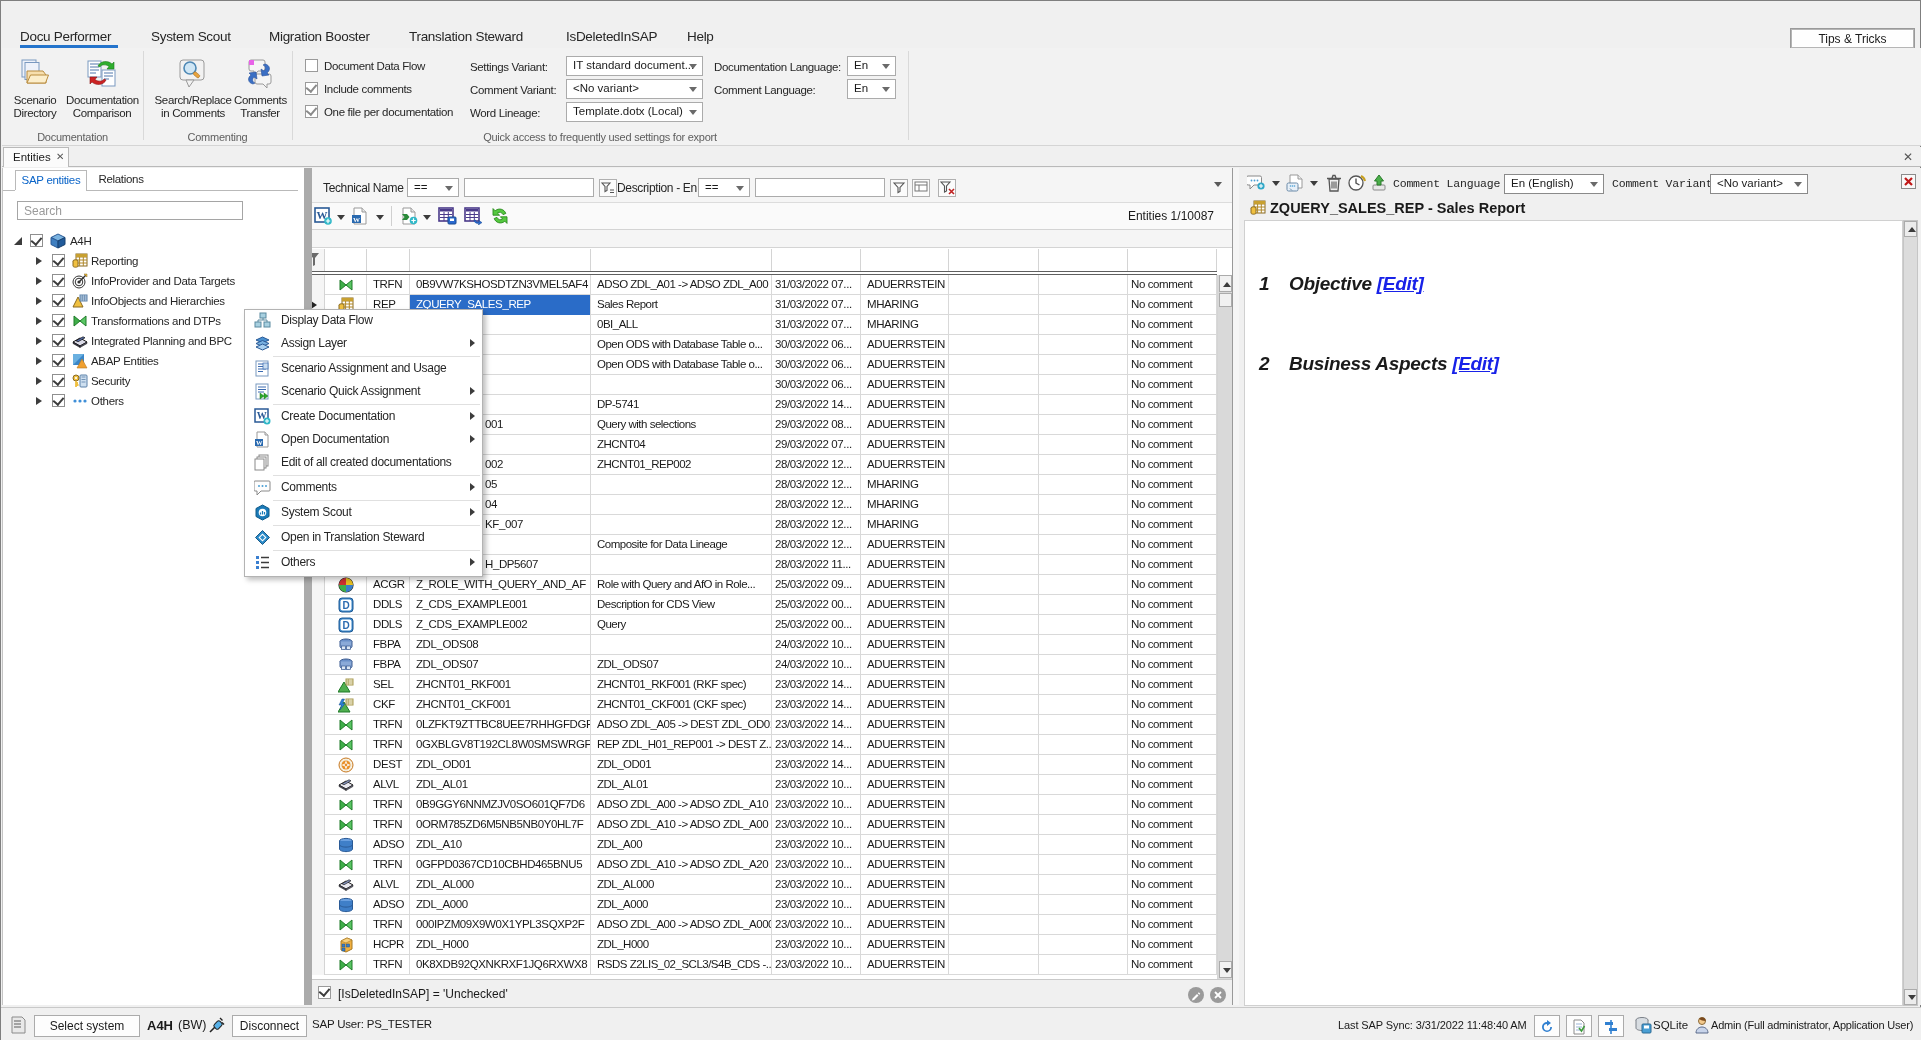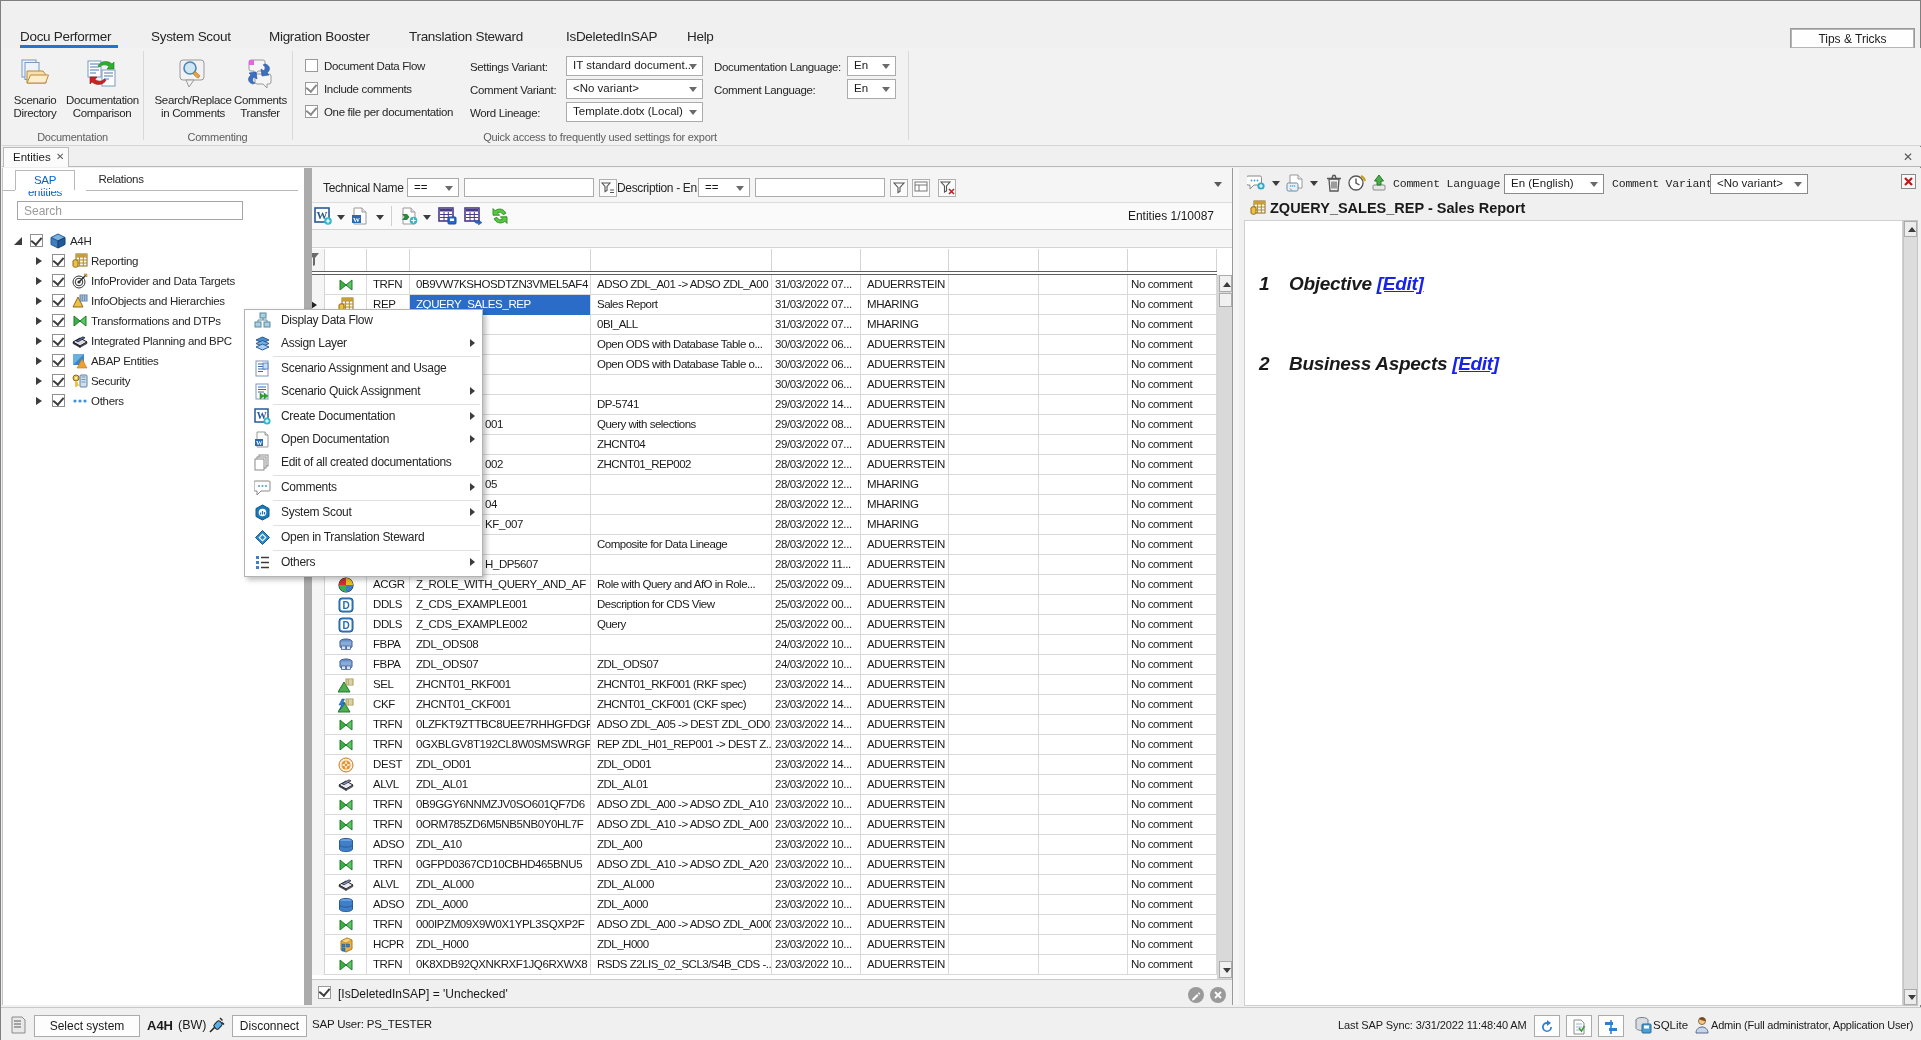--- a/index.html
+++ b/index.html
@@ -153,21 +153,21 @@
   <div class="flabel" style="left:712px;top:36px">Comment Language:</div>
   <div class="combo" style="left:845px;top:31px;width:49px">En<span class="arr"></span></div>
 </div>
 
 <div id="tabstrip">
   <div id="enttab">Entities<span style="color:#555;position:absolute;left:52px;top:3px;font-size:10px">✕</span></div>
   <div class="abs" style="right:8px;top:3px;color:#555;font-size:12px">✕</div>
 </div>
 
 <div id="leftpanel">
-  <div class="subtab" style="left:12px;width:60px;background:#fff;border:1px solid #b9b9b9;border-bottom:1px solid #fff;color:#0a64c8;text-align:center;padding:3px 0 0 0;font-size:11.5px;letter-spacing:-0.3px">SAP entities</div>
+  <div class="subtab" style="left:12px;width:72px;background:#fff;border:1px solid #b9b9b9;border-bottom:1px solid #fff;color:#0a64c8;text-align:center;padding:3px 0 0 0;font-size:11.5px;letter-spacing:-0.3px">SAP entities</div>
   <div class="subtab" style="left:85px;width:66px;color:#262626;text-align:center;padding:3px 0 0 0;font-size:11.5px;letter-spacing:-0.3px">Relations</div>
   <div class="abs" style="left:0;top:22px;width:295px;height:1px;background:#b9b9b9"></div>
   <div class="abs" style="left:12px;top:22px;width:71px;height:1px;background:#fff"></div>
   <div id="searchbox">Search</div>
   <div id="tree">
         <div class="trow" style="top:63px">
           <div class="texp" style="left:11px;border-left:8px solid transparent;border-top:0;border-bottom:8px solid #3c3c3c;"></div>
           <div class="tcb" style="left:27px"></div>
           <div class="ticon" style="left:47px"><svg width="16" height="16" viewBox="0 0 16 16">
               <path d="M8 1 L15 4.5 L8 8 L1 4.5 z" fill="#7ab3e0" stroke="#2a5a96"></path>

